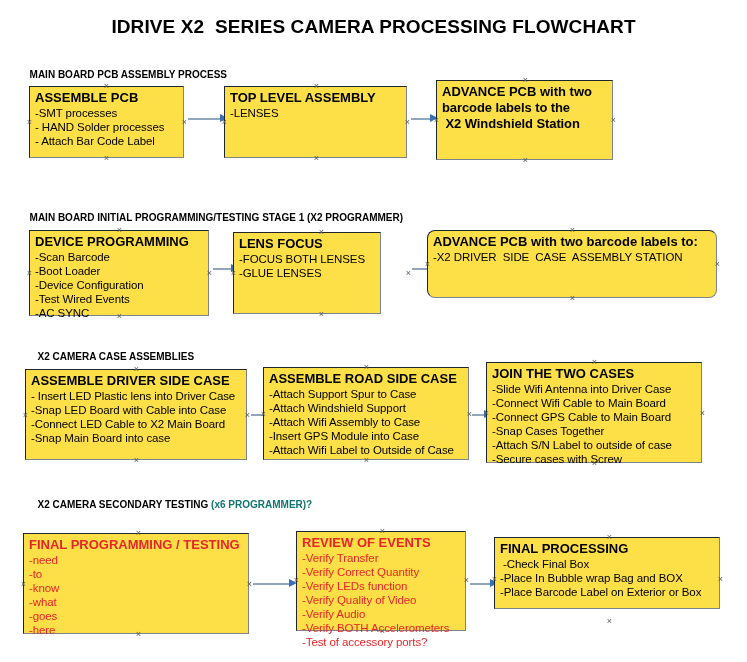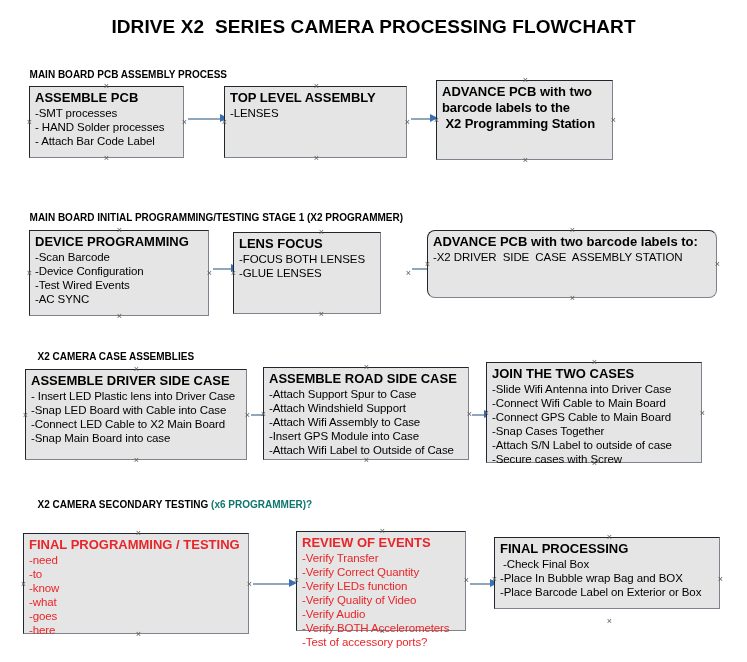--- a/index.html
+++ b/index.html
@@ -39,21 +39,21 @@
     white-space: pre;
   }
   .section-heading .accent {
     color: #0f766e;
   }
 
   
   .flow-box {
     position: absolute;
     box-sizing: border-box;
-    background: #e5e5e5;
+    background: #fde047;
     border: 1px solid #20262e;
     border-right-color: #7d848d;
     border-bottom-color: #7d848d;
     padding: 3px 4px 0 5px;
     overflow: visible;
   }
   .flow-box .box-title {
     font-size: 13px;
     font-weight: bold;
     line-height: 15px;
@@ -150,34 +150,35 @@
 </div>
 
 <div class="connector" style="left:411px; top:114px; width:27px;">
   <span class="shaft"></span>
   <span class="head"></span>
 </div>
 
 <div class="flow-box bold-body" style="left:436px; top:80px; width:177px; height:80px;">
   <div class="box-title">ADVANCE PCB with two</div>
   <div class="box-line">barcode labels to the</div>
-  <div class="box-line"> X2 Programming Station</div>
+  <div class="box-line"> X2 Windshield Station</div>
   <span class="handle" style="left:84px; top:-5px;"></span>
   <span class="handle" style="left:-5px; top:35px;"></span>
   <span class="handle" style="left:172px; top:35px;"></span>
   <span class="handle" style="left:84px; top:75px;"></span>
 </div>
 
 <div class="section-heading" style="left:24px; top:201px;">
   <span>MAIN BOARD INITIAL PROGRAMMING/TESTING STAGE 1 (X2 PROGRAMMER)</span>
 </div>
 
 <div class="flow-box" style="left:29px; top:230px; width:180px; height:86px;">
   <div class="box-title">DEVICE PROGRAMMING</div>
   <div class="box-line">-Scan Barcode</div>
+  <div class="box-line">-Boot Loader</div>
   <div class="box-line">-Device Configuration</div>
   <div class="box-line">-Test Wired Events</div>
   <div class="box-line">-AC SYNC</div>
   <span class="handle" style="left:85px; top:-5px;"></span>
   <span class="handle" style="left:-5px; top:38px;"></span>
   <span class="handle" style="left:175px; top:38px;"></span>
   <span class="handle" style="left:85px; top:81px;"></span>
 </div>
 
 <div class="connector" style="left:213px; top:264px; width:26px;">

